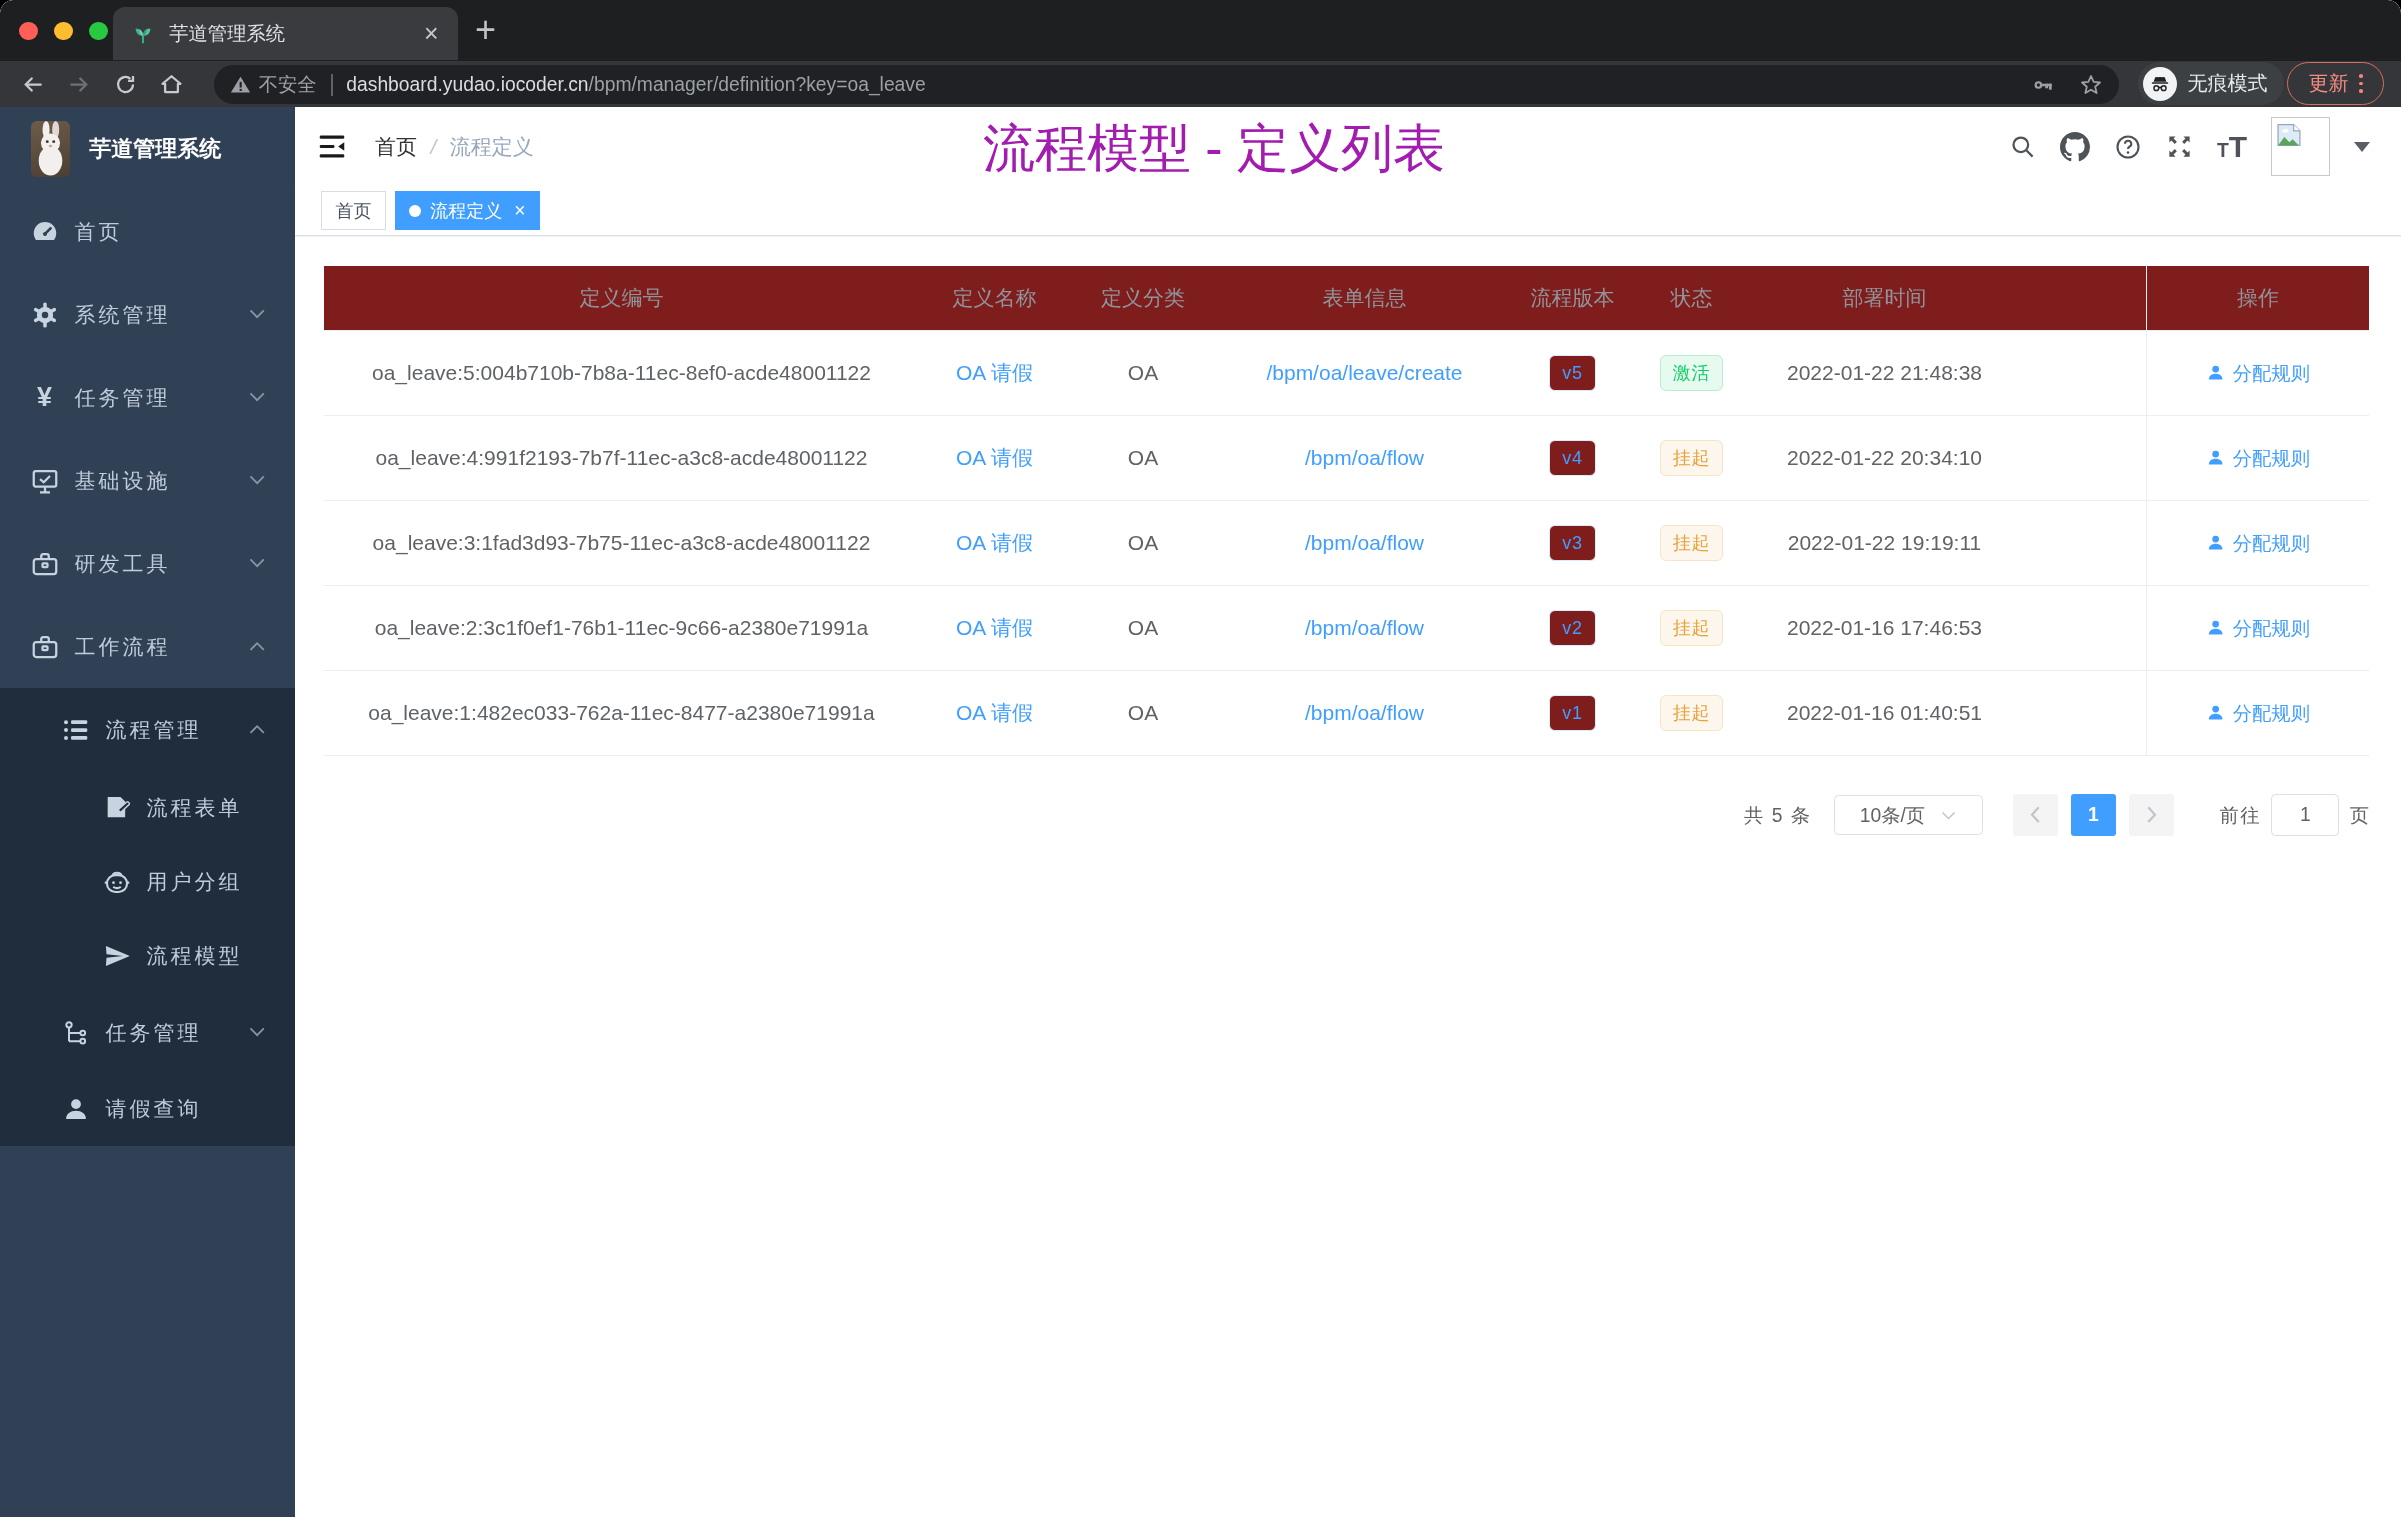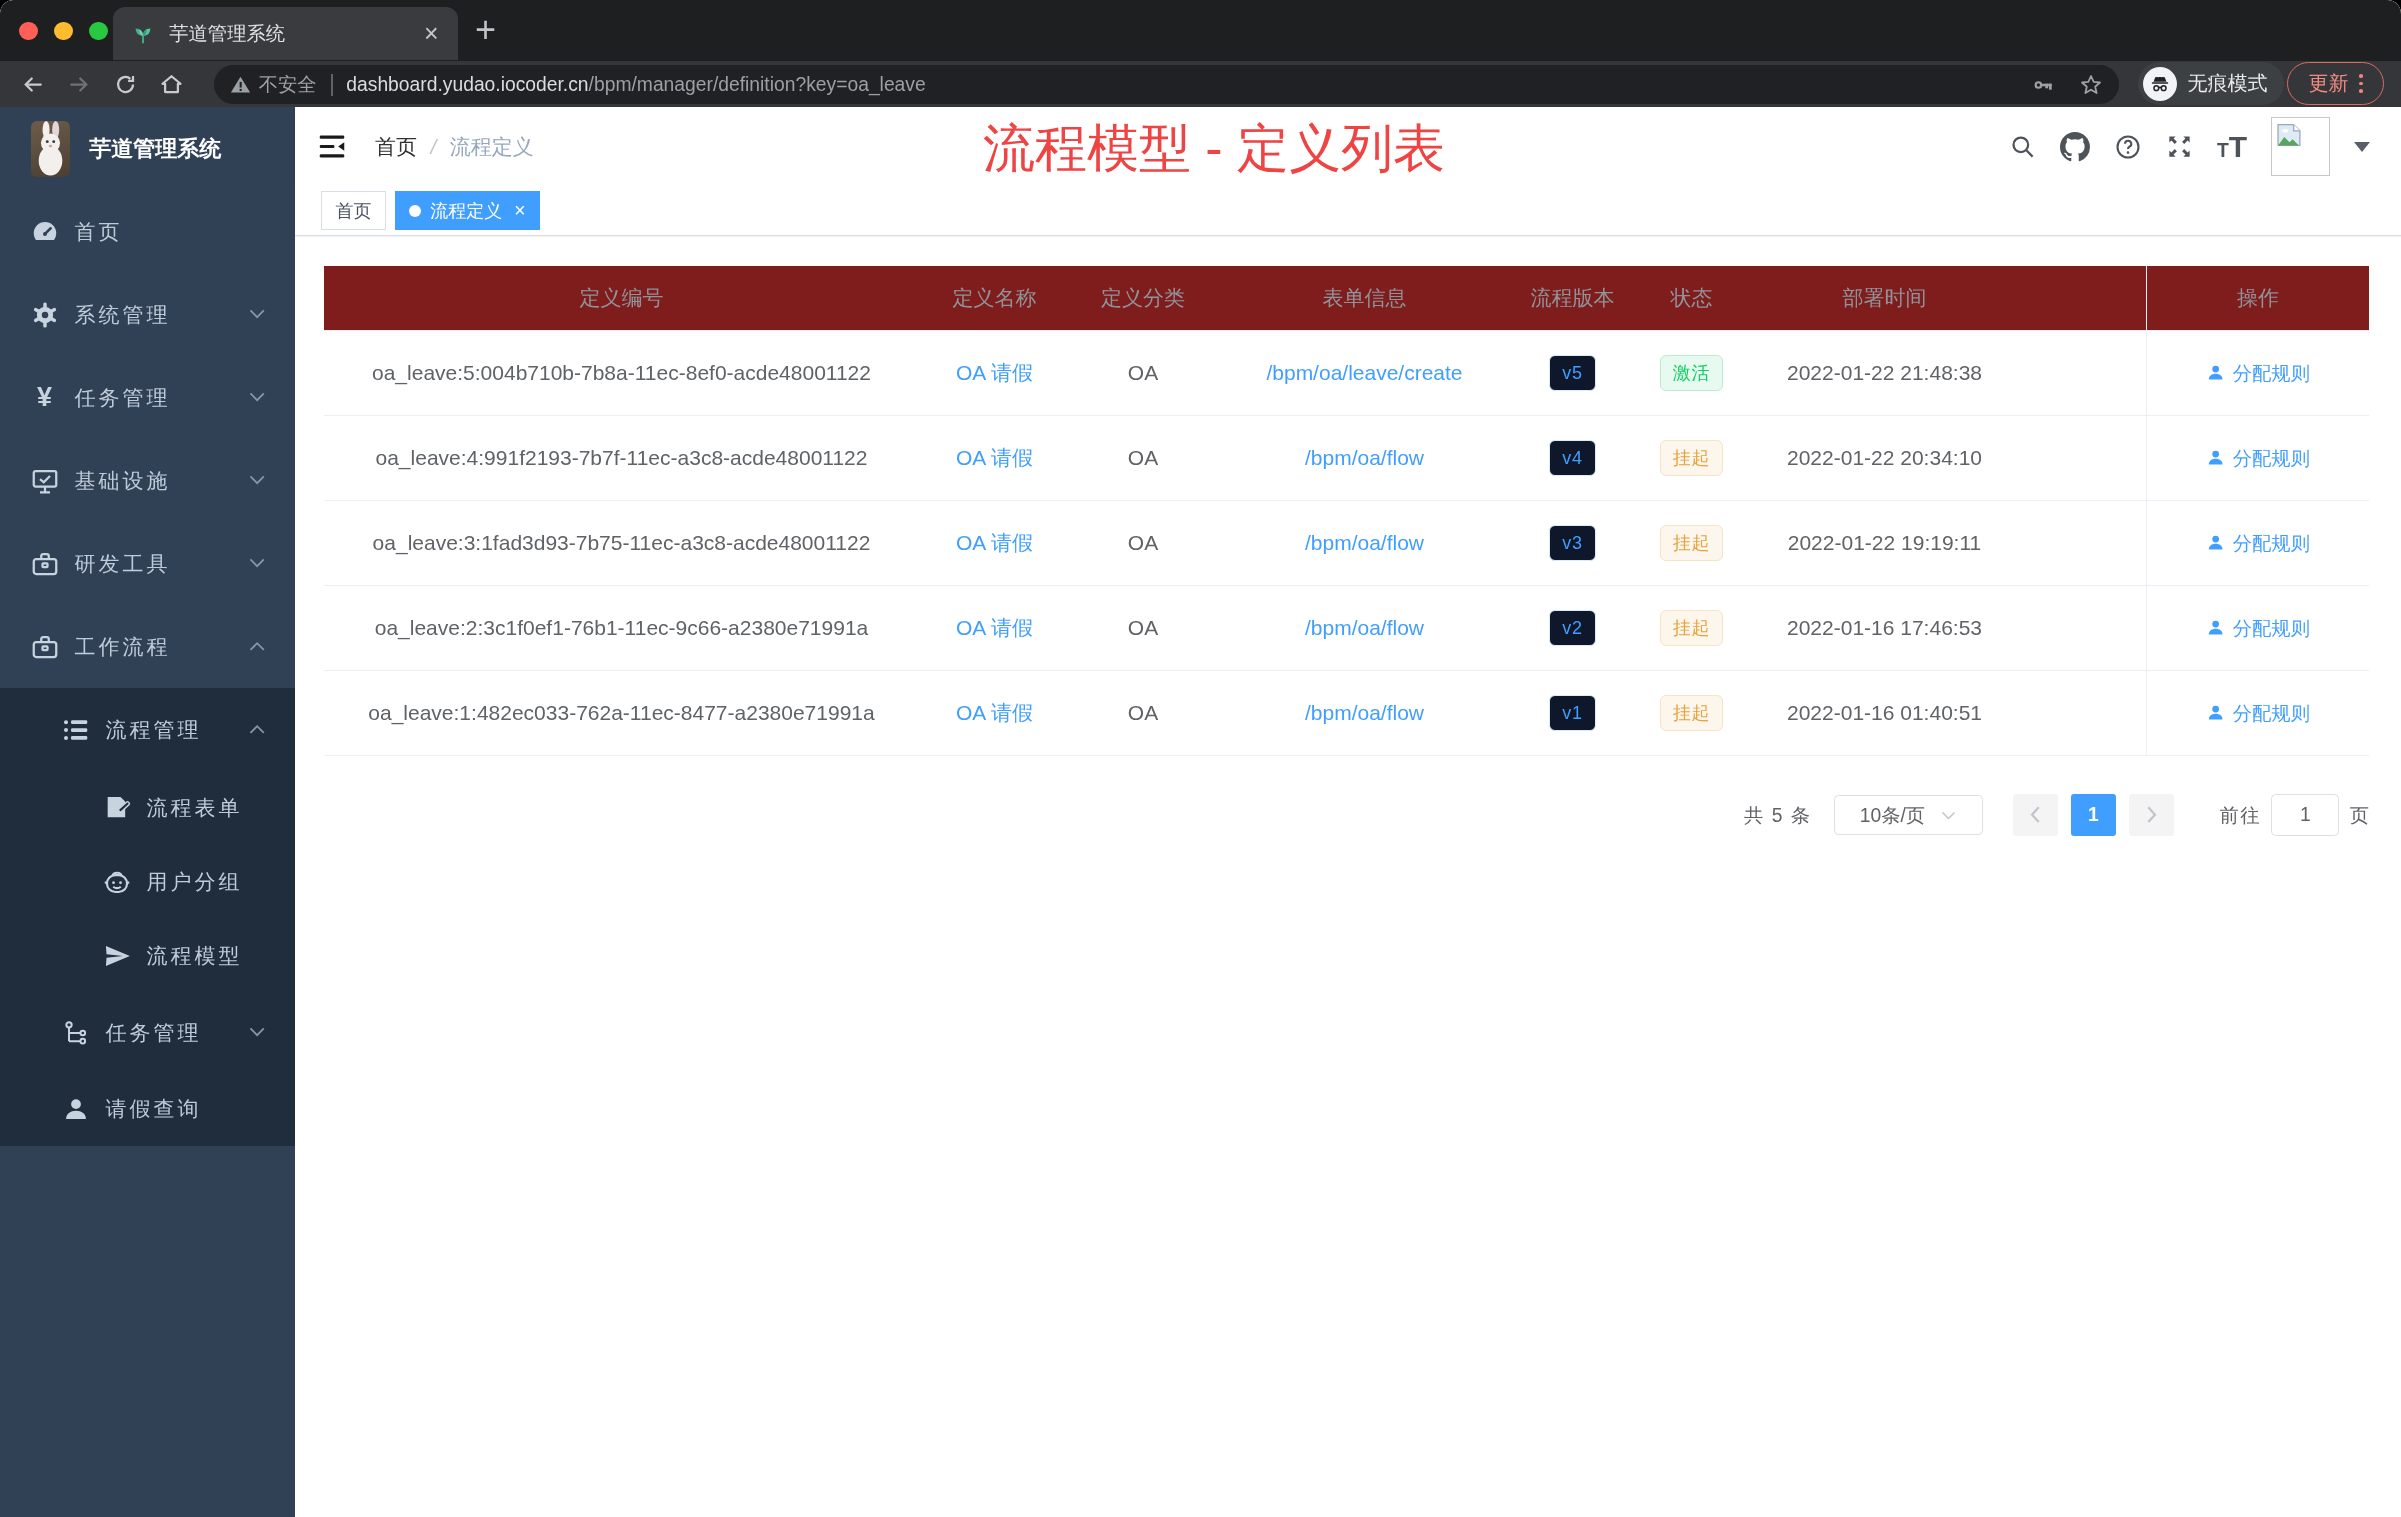--- a/index.html
+++ b/index.html
@@ -59,42 +59,42 @@
   .breadcrumb{margin-left:28px;font-size:21px;display:flex;align-items:center;gap:13.4px}
   .bc-home{color:#303133}
   .bc-sep{color:#c0c4cc;font-style:italic}
   .bc-cur{color:#97a8be}
   .nav-right{margin-left:auto;display:flex;align-items:center;gap:24px;padding-right:32px}
   .avatar-ph{width:59px;height:59px;border:1.5px solid #c9c9c9;background:#fff;position:relative}
   .caret{width:0;height:0;border-left:8.2px solid transparent;border-right:8.2px solid transparent;border-top:10.4px solid #5a5e66}
 
   
   .annotation{position:absolute;left:917px;top:119px;width:594px;text-align:center;font-size:52px;line-height:59px;
-              color:#ef4444;z-index:60;font-weight:500;white-space:nowrap}
+              color:#a21caf;z-index:60;font-weight:500;white-space:nowrap}
 
   
   .tagsbar{position:absolute;left:295px;top:186px;width:2107px;height:50px;background:#fff;
            border-bottom:1.5px solid #d8dce5;box-shadow:0 0.7px 2.2px rgba(0,0,0,.10);display:flex;align-items:center;padding-left:26px;gap:9px;z-index:5}
   .tag-chip{height:39px;display:flex;align-items:center;padding:0 13.4px;font-size:18px;border:0.7px solid #d8dce5;color:#495060;background:#fff}
   .tag-chip.active{background:#409eff;border-color:#409eff;color:#fff;gap:9px}
   .tag-dot{width:12px;height:12px;border-radius:50%;background:#fff}
   .tag-x{font-size:19.3px;line-height:1;margin-left:3px}
 
   
   .content{position:absolute;left:295px;top:236px;width:2107px;height:1282px;background:#fff}
   .dtable{position:absolute;left:29px;top:30px;width:2045px;font-size:21px;color:#606266}
   .t-head{display:flex;height:65px;background:#7f1d1d;color:#909399;font-weight:normal;border-bottom:0.7px solid #ebeef5}
   .t-row{display:flex;height:85px;border-bottom:0.7px solid #ebeef5;background:#fff}
   .cell{display:flex;align-items:center;justify-content:center;text-align:center}
   .c1{width:595px}.c2{width:151px}.c3{width:146px}.c4{width:297px}.c5{width:119px}
   .c6{width:119px}.c7{width:267px}.cgap{width:128px}.c8{width:223px;border-left:0.7px solid #ebeef5}
   .link{color:#409eff;cursor:pointer}
   .id-text{color:#5f6266}
   .el-tag{height:36px;line-height:34px;padding:0 12px;border-radius:6px;font-size:18px;letter-spacing:0.7px}
-  .tag-ver{background:#0f172a;border:0.7px solid #d9ecff;color:#409eff}
+  .tag-ver{background:#7f1d1d;border:0.7px solid #d9ecff;color:#409eff}
   .tag-success{background:#e7faf0;border:0.7px solid #bdebd2;color:#13ce66}
   .tag-warning{background:#fdf6ec;border:0.7px solid #f5e5c4;color:#e6a23c}
   .action-link{display:flex;align-items:center;gap:7.4px;color:#409eff;font-size:19.3px;cursor:pointer}
 
   
   .pagination{position:absolute;right:33px;top:558px;height:42px;display:flex;align-items:center;font-size:19.3px;color:#606266}
   .pg-total{margin-right:22px;letter-spacing:1.5px}
   .pg-select{width:149px;height:40px;border:0.7px solid #dcdfe6;border-radius:4.5px;display:flex;align-items:center;
              justify-content:center;gap:16.3px;margin-right:30px;color:#606266}
   .pg-btn{width:45px;height:42px;background:#f4f4f5;border-radius:3px;display:flex;align-items:center;justify-content:center}

